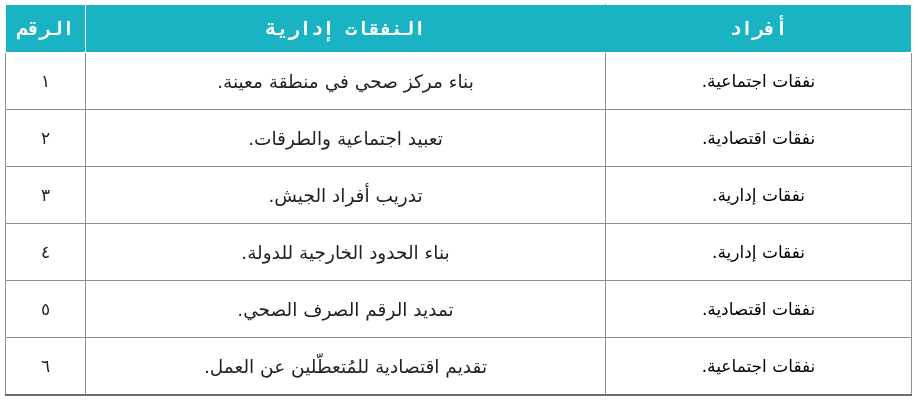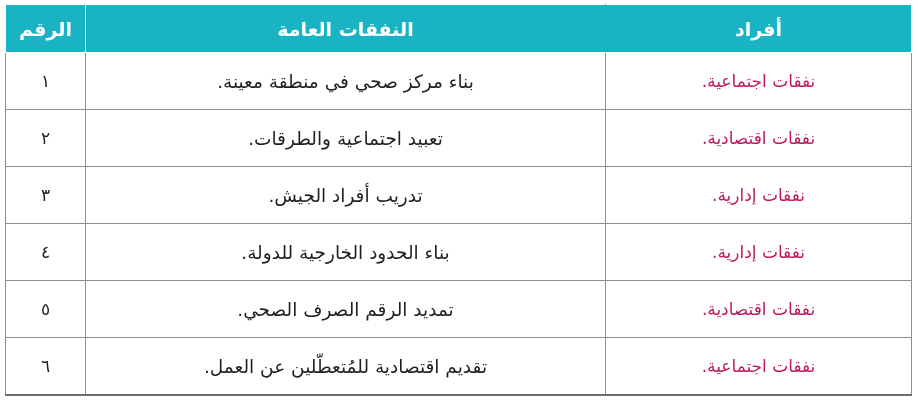--- a/index.html
+++ b/index.html
@@ -34,20 +34,21 @@
     background: #1ab3c4;
     color: #ffffff;
     font-size: 19px;
     font-weight: bold;
     height: 47px;
     text-align: center;
     vertical-align: middle;
     border: 1px solid #ffffff;
     padding: 0 8px;
     white-space: nowrap;
+    font-family: Liberation Mono, monospace;
   }
   thead th.th-num   { border-right: 1px solid #1ab3c4; }
   thead th.th-type  { border-left: 1px solid #1ab3c4; }
 
   tbody td {
     height: 48px;
     font-size: 18px;
     color: #231f20;
     border-bottom: 1px solid #8e8e8e;
     border-left: 1px solid #8e8e8e;
@@ -64,41 +65,41 @@
     font-size: 17px;
     padding: 0;
   }
   td.cell-main {
     text-align: center;
     font-size: 18.5px;
     letter-spacing: 0px;
   }
   td.cell-type {
     text-align: center;
-    color: #be185d;
+    color: #000000;
     font-size: 17px;
   }
   tbody tr:last-child td {
     border-bottom: 2px solid #6d6d6d;
   }
 </style>
 </head>
 <body>
 
 <div class="page">
   <table class="expenses">
     <colgroup>
       <col class="col-type">
       <col class="col-main">
       <col class="col-num">
     </colgroup>
     <thead>
       <tr>
         <th class="th-type">أفراد</th>
-        <th class="th-main">النفقات العامة</th>
+        <th class="th-main">النفقات إدارية</th>
         <th class="th-num">الرقم</th>
       </tr>
     </thead>
     <tbody>
       <tr>
         <td class="cell-type">نفقات اجتماعية.</td>
         <td class="cell-main">بناء مركز صحي في منطقة معينة.</td>
         <td class="cell-num">١</td>
       </tr>
       <tr>

